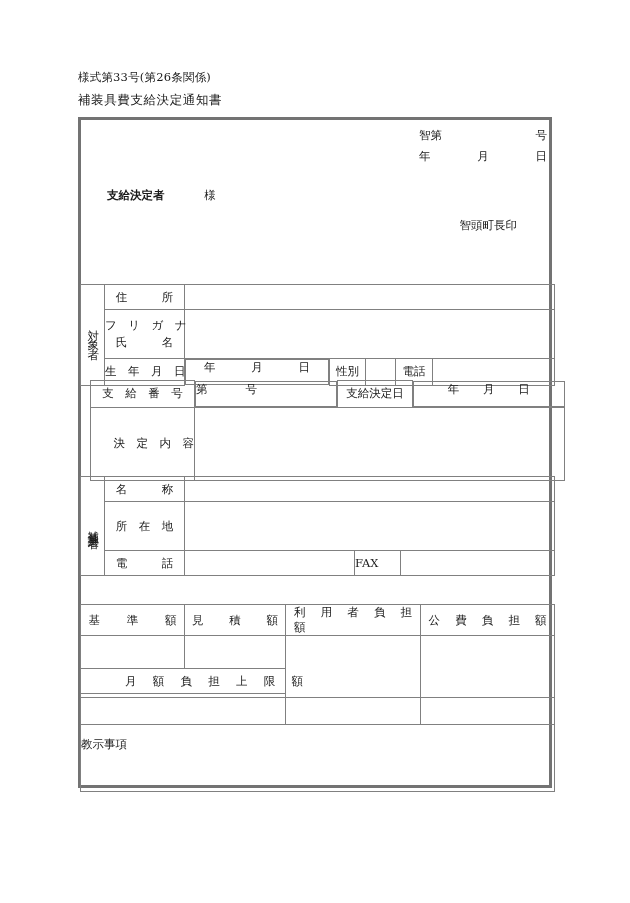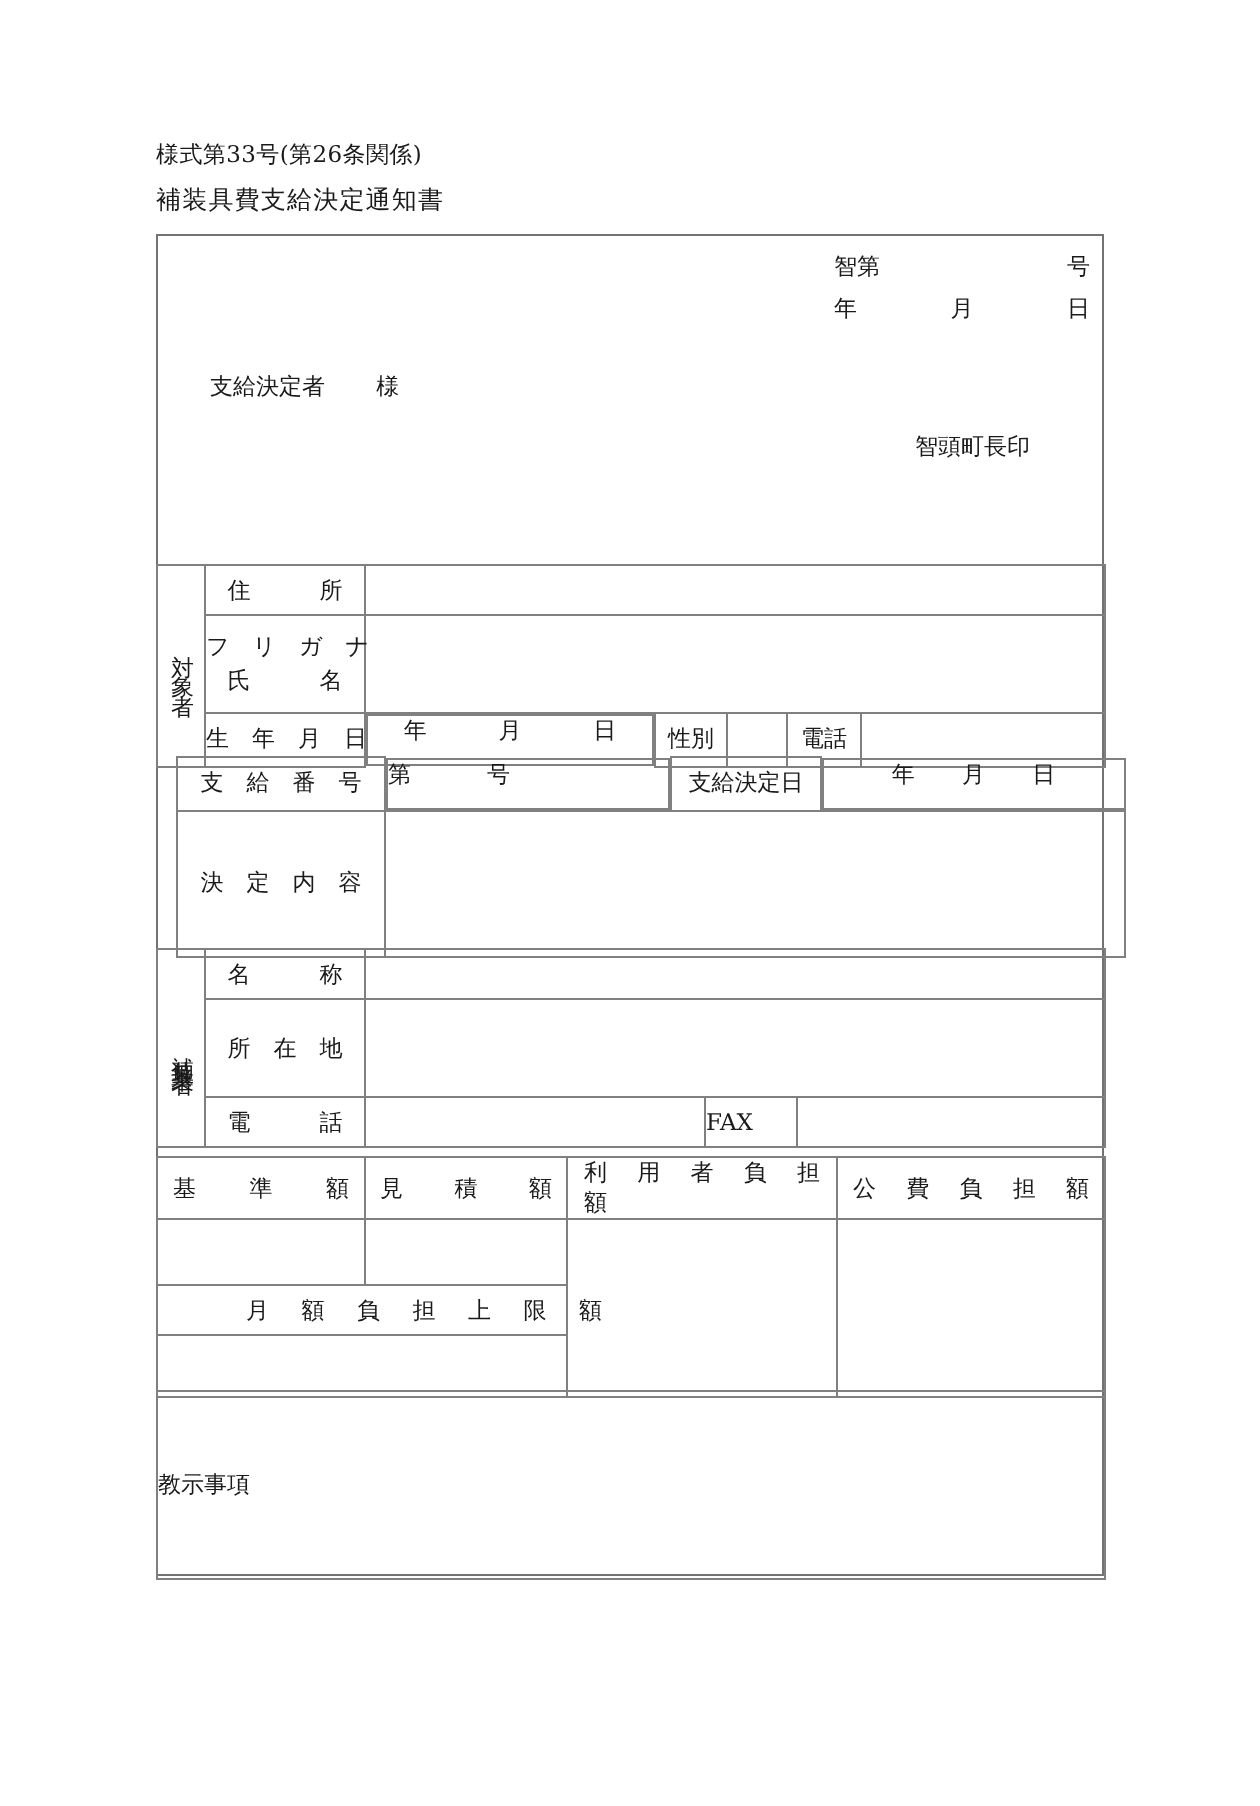--- a/index.html
+++ b/index.html
@@ -42,41 +42,41 @@
     white-space: nowrap;
   }
 
   
   .frame {
     position: absolute;
     left: 78px;
     top: 117px;
     width: 474px;
     height: 671px;
-    border: 1px solid #737373;
+    border: 3px solid #737373;
     box-sizing: border-box;
   }
 
   
   .preamble {
     position: absolute;
     left: 0; top: 0;
     width: 474px;
     height: 164px;
   }
   .ln {
     position: absolute;
     font-size: 11.5px;
     white-space: nowrap;
   }
   .doc-number     { left: 338px; top: 8px;  width: 128px; display:flex; justify-content:space-between; }
   .doc-date       { left: 338px; top: 29px; width: 128px; display:flex; justify-content:space-between; }
   .doc-date span  { display:inline-block; }
   .addressee      { left: 26px;  top: 68px; }
-  .addressee .nm  { margin-right: 22px; }
+  .addressee .nm  { margin-right: 36px; font-weight: bold; }
   .issuer-row     { left: 232px; top: 98px; width: 204px; display:flex; justify-content:flex-end; }
   .body-text      { left: 30px;  top: 146px; letter-spacing: 0.8px; }
 
   
   .tbl {
     position: absolute;
     left: -1px;
     width: 474px;
     border-collapse: collapse;
     table-layout: fixed;
@@ -248,21 +248,21 @@
           <td class="lbl">
             <span class="plain">支給決定日</span>
           </td>
           <td class="date-inline" style="padding:0 22px;">
             <span>年</span>
             <span>月</span>
             <span>日</span>
           </td>
         </tr>
         <tr>
-          <td class="lbl" style="height:72px;">
+          <td class="lbl" style="height:72px;text-align:right;">
             <span class="plain">決　定　内　容</span>
           </td>
           <td colspan="3"></td>
         </tr>
       </tbody>
     </table>
 
     <table class="tbl" style="top:356px;">
       <colgroup>
         <col style="width:24px">
@@ -293,21 +293,21 @@
           </td>
           <td></td>
           <td class="pad-l">
             <span class="plain">FAX</span>
           </td>
           <td></td>
         </tr>
       </tbody>
     </table>
 
-    <table class="tbl" style="top:460px;border-radius:19px;">
+    <table class="tbl" style="top:484px;border-radius:19px;">
       <colgroup>
         <col style="width:104px">
           <col style="width:101px">
           <col style="width:135px">
           <col style="width:134px">
       </colgroup>
       <tbody>
         <tr>
           <td class="amt-head">
             <span class="spread">基　準　額</span>

